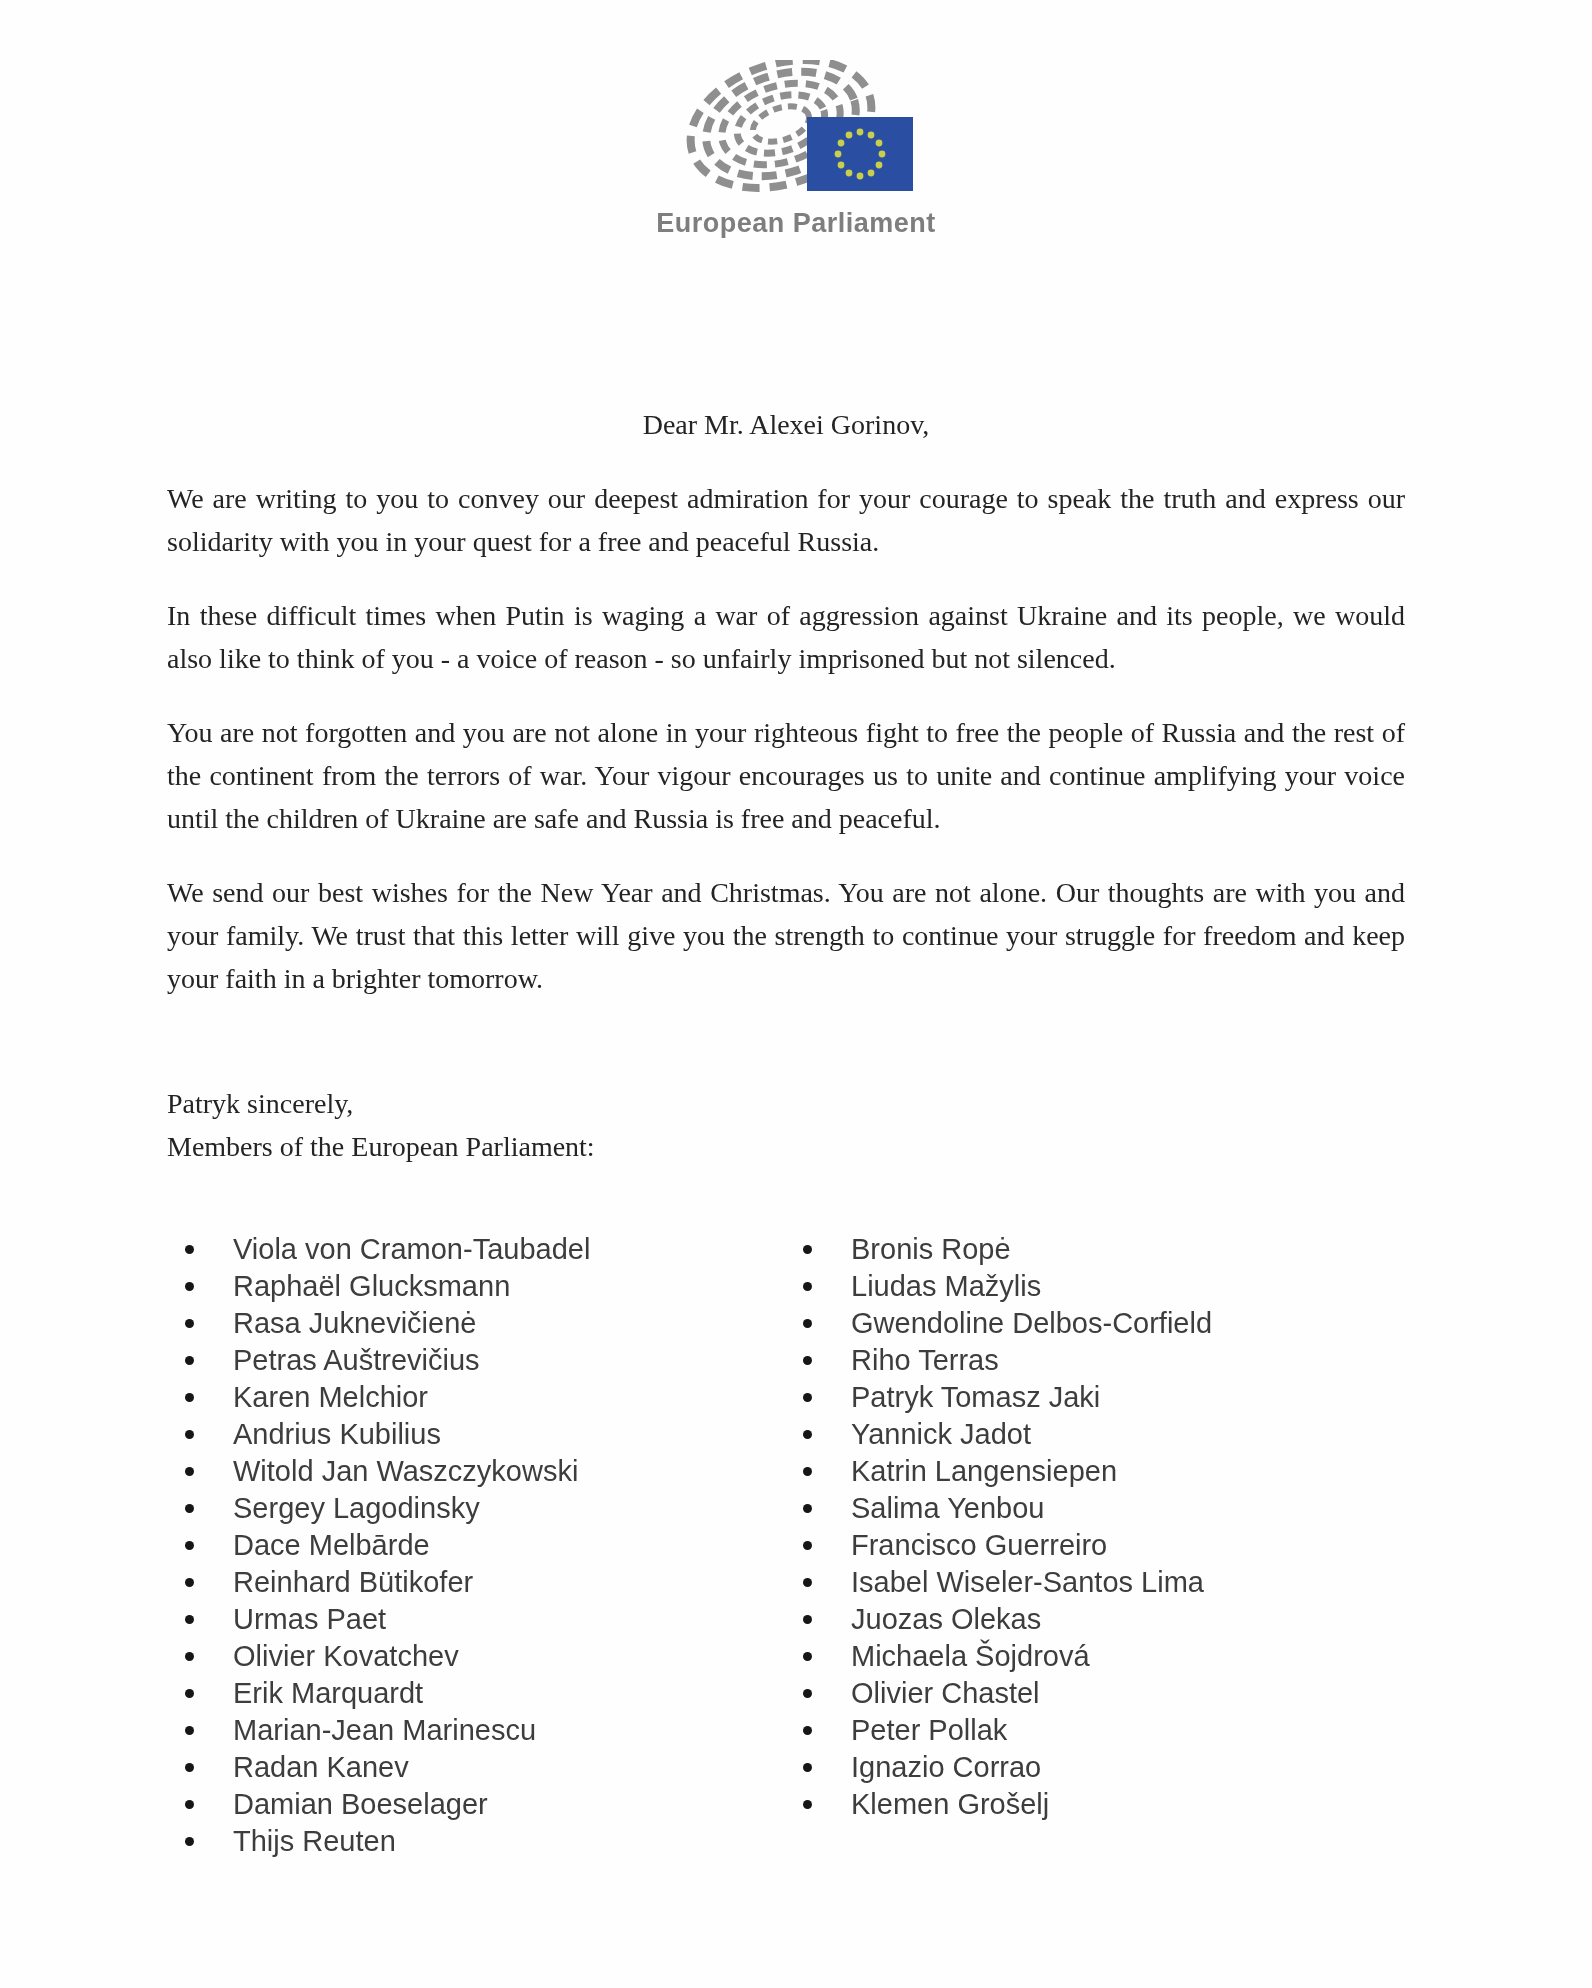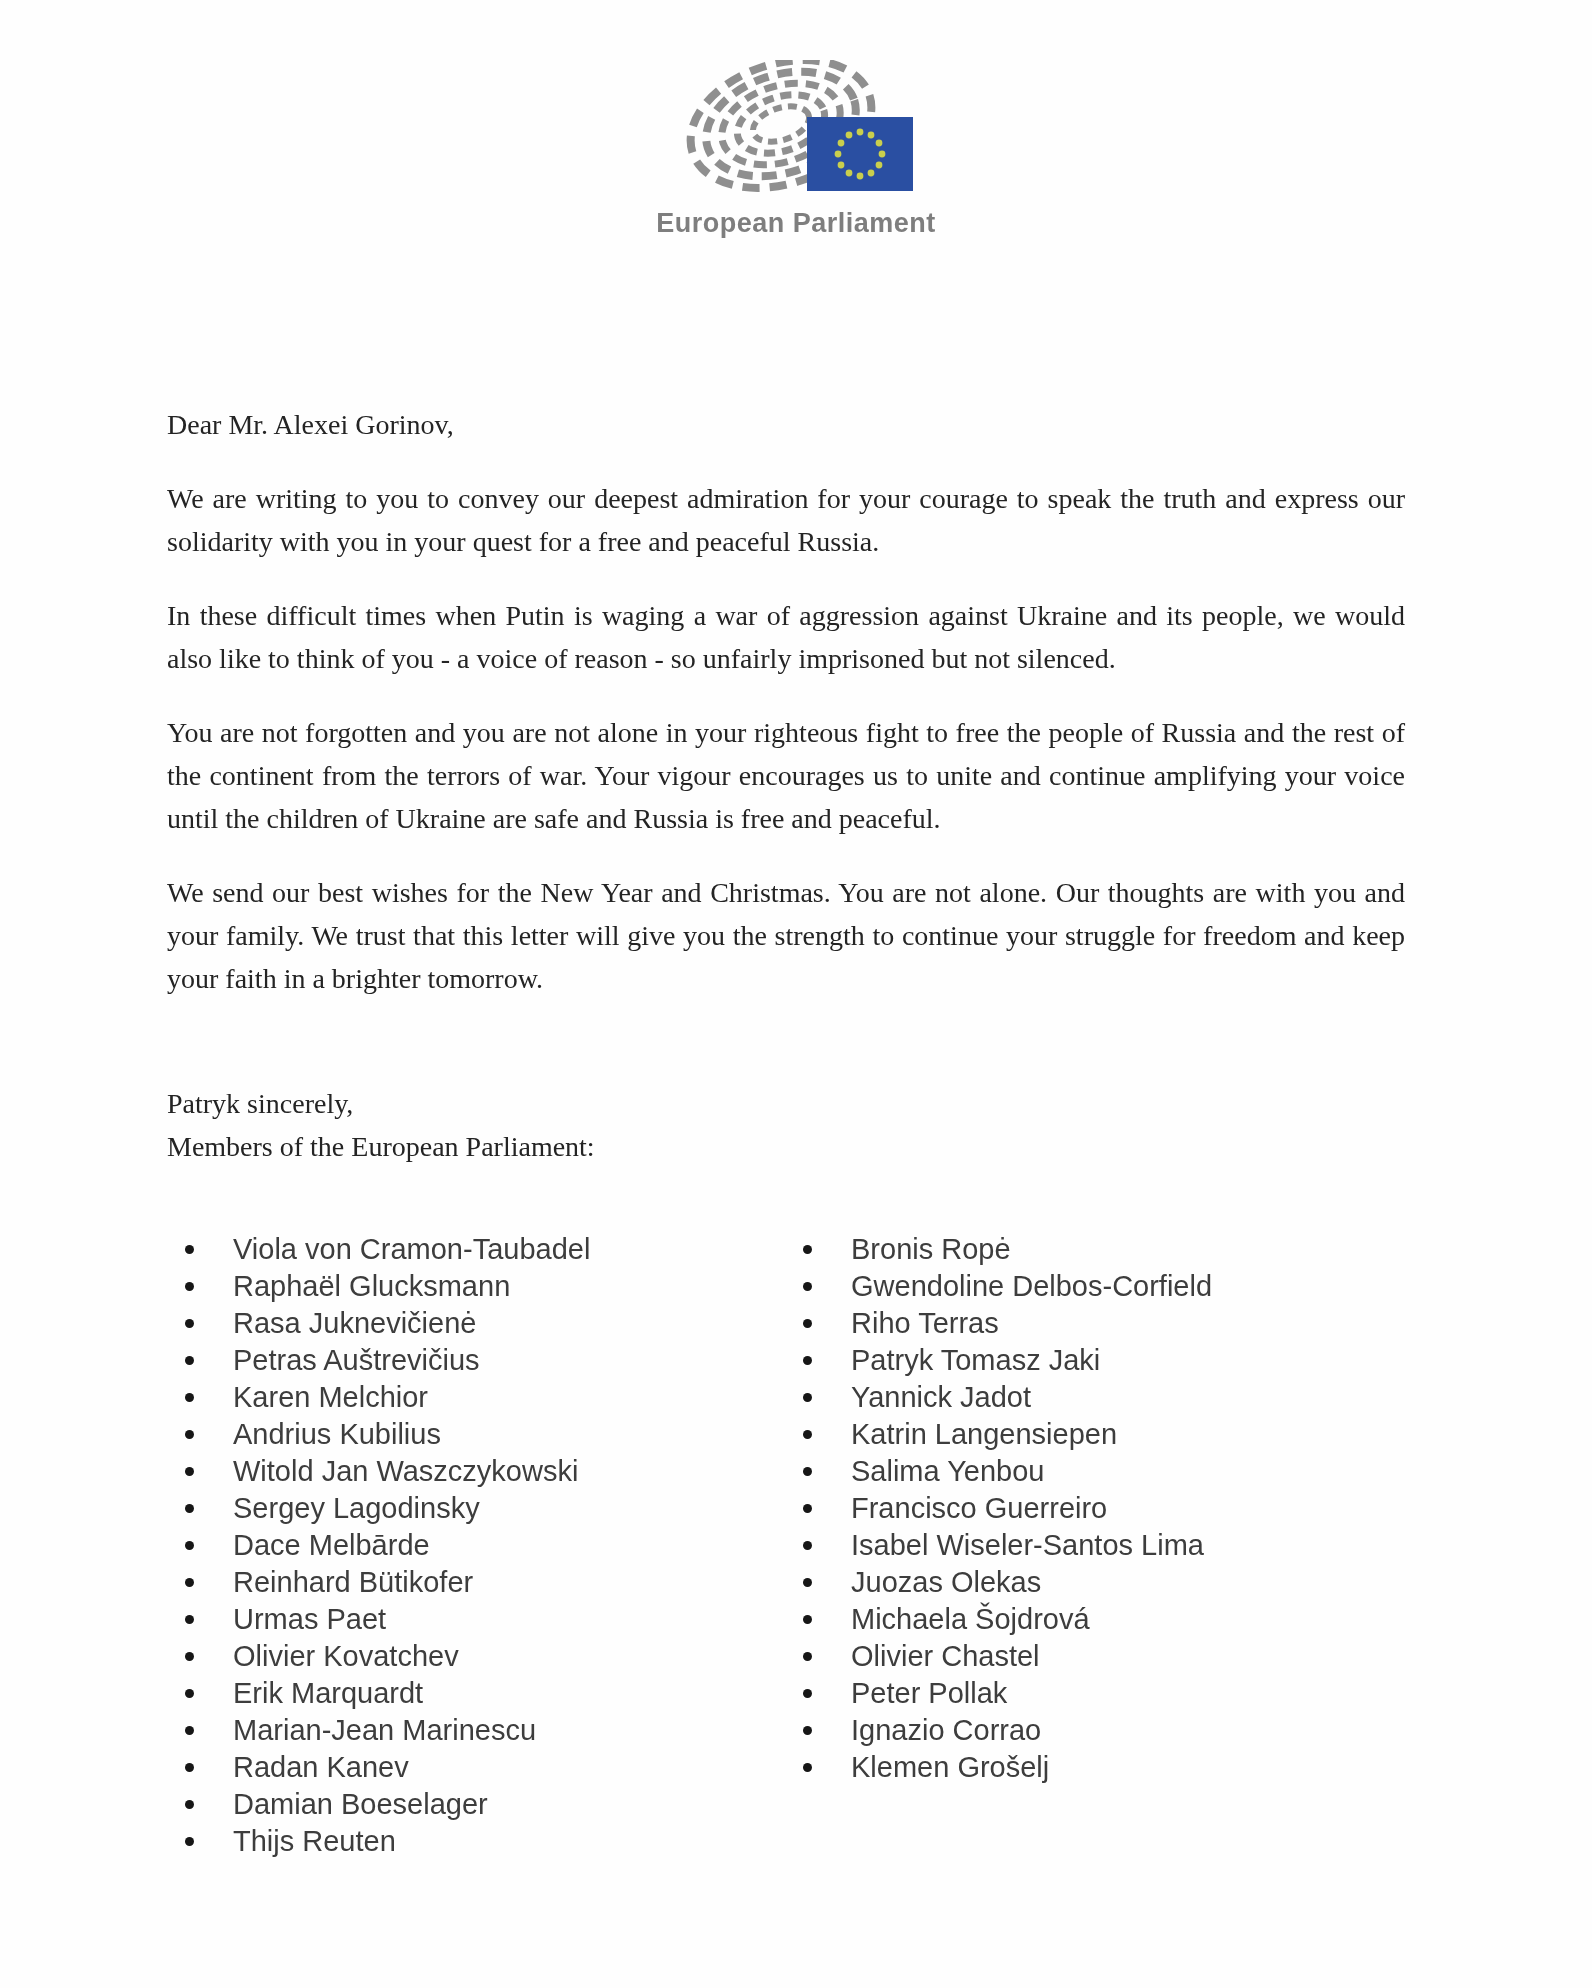--- a/index.html
+++ b/index.html
@@ -40,21 +40,21 @@
   }
 
   
   .body-text {
     margin-left: 167px;
     width: 1238px;
     font-size: 28px;
     line-height: 43px;
     text-align: justify;
   }
-  .salutation { margin: 164px 0 0 0; text-align: left; }
+  .salutation { margin: 164px 0 0 0; text-align: center; }
   .paragraphs p { margin: 31px 0 0 0; }
   .closing { margin: 82px 0 0 0; text-align: left; }
   .closing p { margin: 0; }
 
   
   .signatories {
     display: flex;
     margin: 63px 0 0 167px;
     width: 1280px;
     font-family: "Liberation Sans", sans-serif;
@@ -152,20 +152,21 @@
         <li>Urmas Paet</li>
         <li>Olivier Kovatchev</li>
         <li>Erik Marquardt</li>
         <li>Marian-Jean Marinescu</li>
         <li>Radan Kanev</li>
         <li>Damian Boeselager</li>
         <li>Thijs Reuten</li>
       </ul>
     <ul class="col-right">
         <li>Bronis Ropė</li>
+        <li>Liudas Mažylis</li>
         <li>Gwendoline Delbos-Corfield</li>
         <li>Riho Terras</li>
         <li>Patryk Tomasz Jaki</li>
         <li>Yannick Jadot</li>
         <li>Katrin Langensiepen</li>
         <li>Salima Yenbou</li>
         <li>Francisco Guerreiro</li>
         <li>Isabel Wiseler-Santos Lima</li>
         <li>Juozas Olekas</li>
         <li>Michaela Šojdrová</li>

